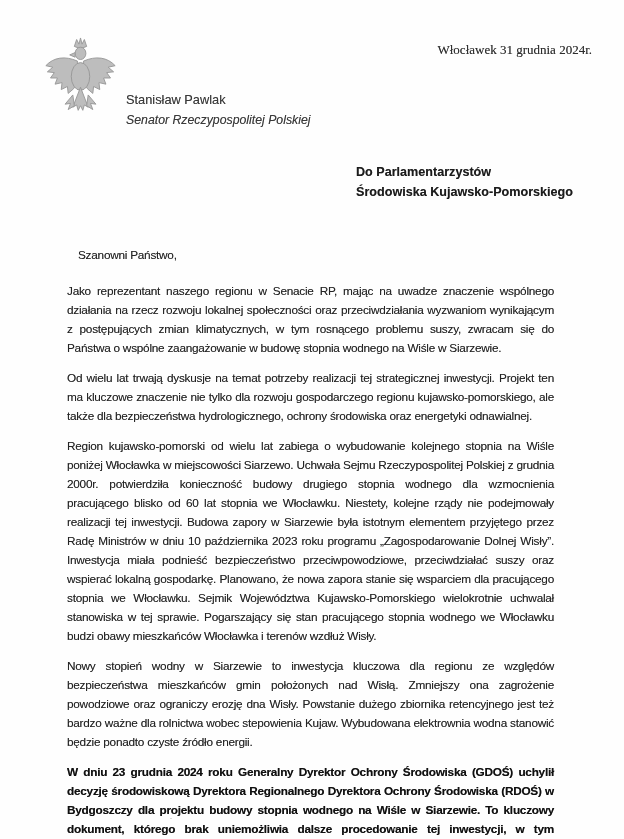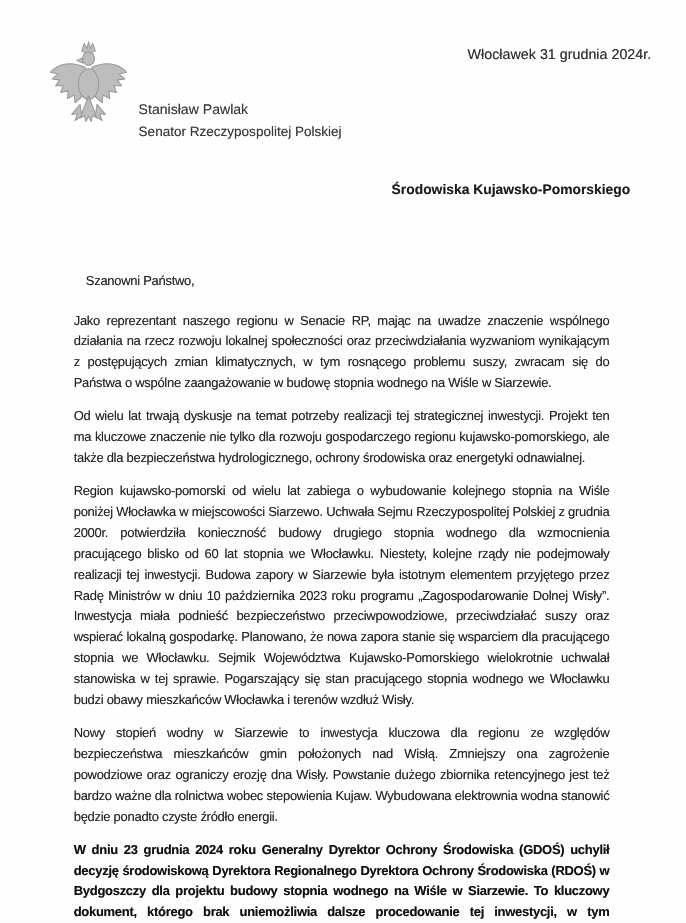--- a/index.html
+++ b/index.html
@@ -24,25 +24,27 @@
     color:#3a3a3a;
   }
   .sender .name{
     font-size:12.8px;line-height:20px;white-space:nowrap;
     text-shadow:0 0 .5px rgba(60,60,60,.55);
     margin-top:33px;
   }
   .sender .title{
     font-size:12.3px;line-height:20px;white-space:nowrap;
     text-shadow:0 0 .5px rgba(60,60,60,.55);
+    font-style:italic;
   }
   .place-date{
     position:absolute;right:32px;top:42px;
     font-size:13px;color:#2e2e2e;white-space:nowrap;
     text-shadow:0 0 .5px rgba(40,40,40,.5);
+    font-family:Liberation Serif, serif;
   }
   
   .addressee{
     position:absolute;left:356px;top:162px;
     font-weight:bold;font-size:12.6px;line-height:20px;color:#1c1c1c;
     text-shadow:0 0 .4px rgba(20,20,20,.5);
   }
   
   .letter-body{
     position:absolute;left:67px;top:246px;width:491px;
@@ -93,20 +95,21 @@
   </div>
 
   <div class="sender">
     <div class="name">Stanisław Pawlak</div>
     <div class="title">Senator Rzeczypospolitej Polskiej</div>
   </div>
 
   <div class="place-date">Włocławek 31 grudnia 2024r.</div>
 
   <div class="addressee">
+    <div>Do Parlamentarzystów</div>
     <div>Środowiska Kujawsko-Pomorskiego</div>
   </div>
 
   <div class="letter-body">
     <div class="salutation">Szanowni Państwo,</div>
     <p>Jako reprezentant naszego regionu w Senacie RP, mając na uwadze znaczenie wspólnego działania na rzecz rozwoju lokalnej społeczności oraz przeciwdziałania wyzwaniom wynikającym z postępujących zmian klimatycznych, w tym rosnącego problemu suszy, zwracam się do Państwa o wspólne zaangażowanie w budowę stopnia wodnego na Wiśle w Siarzewie.</p>
     <p>Od wielu lat trwają dyskusje na temat potrzeby realizacji tej strategicznej inwestycji. Projekt ten ma kluczowe znaczenie nie tylko dla rozwoju gospodarczego regionu kujawsko-pomorskiego, ale także dla bezpieczeństwa hydrologicznego, ochrony środowiska oraz energetyki odnawialnej.</p>
     <p>Region kujawsko-pomorski od wielu lat zabiega o wybudowanie kolejnego stopnia na Wiśle poniżej Włocławka w miejscowości Siarzewo. Uchwała Sejmu Rzeczypospolitej Polskiej z grudnia 2000r. potwierdziła konieczność budowy drugiego stopnia wodnego dla wzmocnienia pracującego blisko od 60 lat stopnia we Włocławku. Niestety, kolejne rządy nie podejmowały realizacji tej inwestycji. Budowa zapory w Siarzewie była istotnym elementem przyjętego przez Radę Ministrów w dniu 10 października 2023 roku programu „Zagospodarowanie Dolnej Wisły”. Inwestycja miała podnieść bezpieczeństwo przeciwpowodziowe, przeciwdziałać suszy oraz wspierać lokalną gospodarkę. Planowano, że nowa zapora stanie się wsparciem dla pracującego stopnia we Włocławku. Sejmik Województwa Kujawsko-Pomorskiego wielokrotnie uchwalał stanowiska w tej sprawie. Pogarszający się stan pracującego stopnia wodnego we Włocławku budzi obawy mieszkańców Włocławka i terenów wzdłuż Wisły.</p>
     <p>Nowy stopień wodny w Siarzewie to inwestycja kluczowa dla regionu ze względów bezpieczeństwa mieszkańców gmin położonych nad Wisłą. Zmniejszy ona zagrożenie powodziowe oraz ograniczy erozję dna Wisły. Powstanie dużego zbiornika retencyjnego jest też bardzo ważne dla rolnictwa wobec stepowienia Kujaw. Wybudowana elektrownia wodna stanowić będzie ponadto czyste źródło energii.</p>
     <p class="strong">W dniu 23 grudnia 2024 roku Generalny Dyrektor Ochrony Środowiska (GDOŚ) uchylił decyzję środowiskową Dyrektora Regionalnego Dyrektora Ochrony Środowiska (RDOŚ) w Bydgoszczy dla projektu budowy stopnia wodnego na Wiśle w Siarzewie. To kluczowy dokument, którego brak uniemożliwia dalsze procedowanie tej inwestycji, w tym uzyskanie pozwolenia na budowę.</p>

